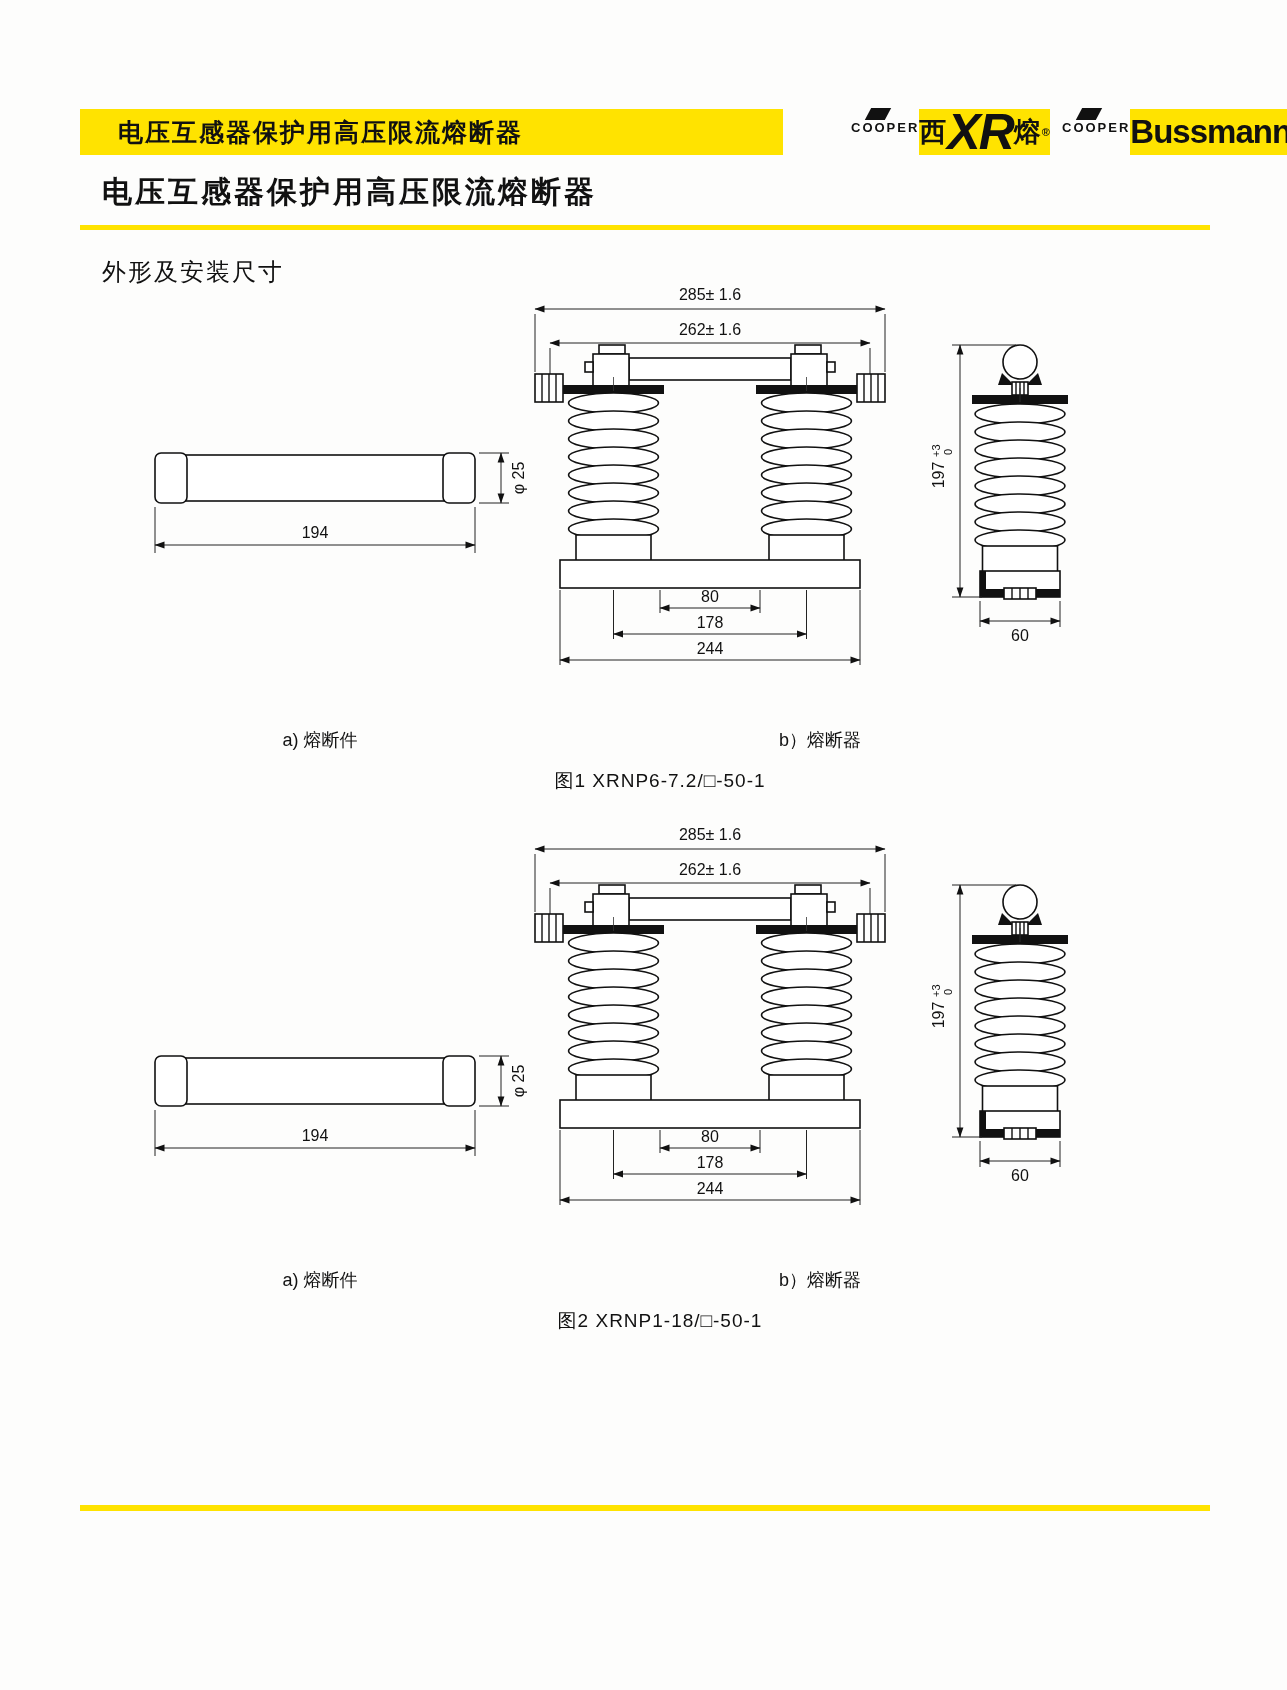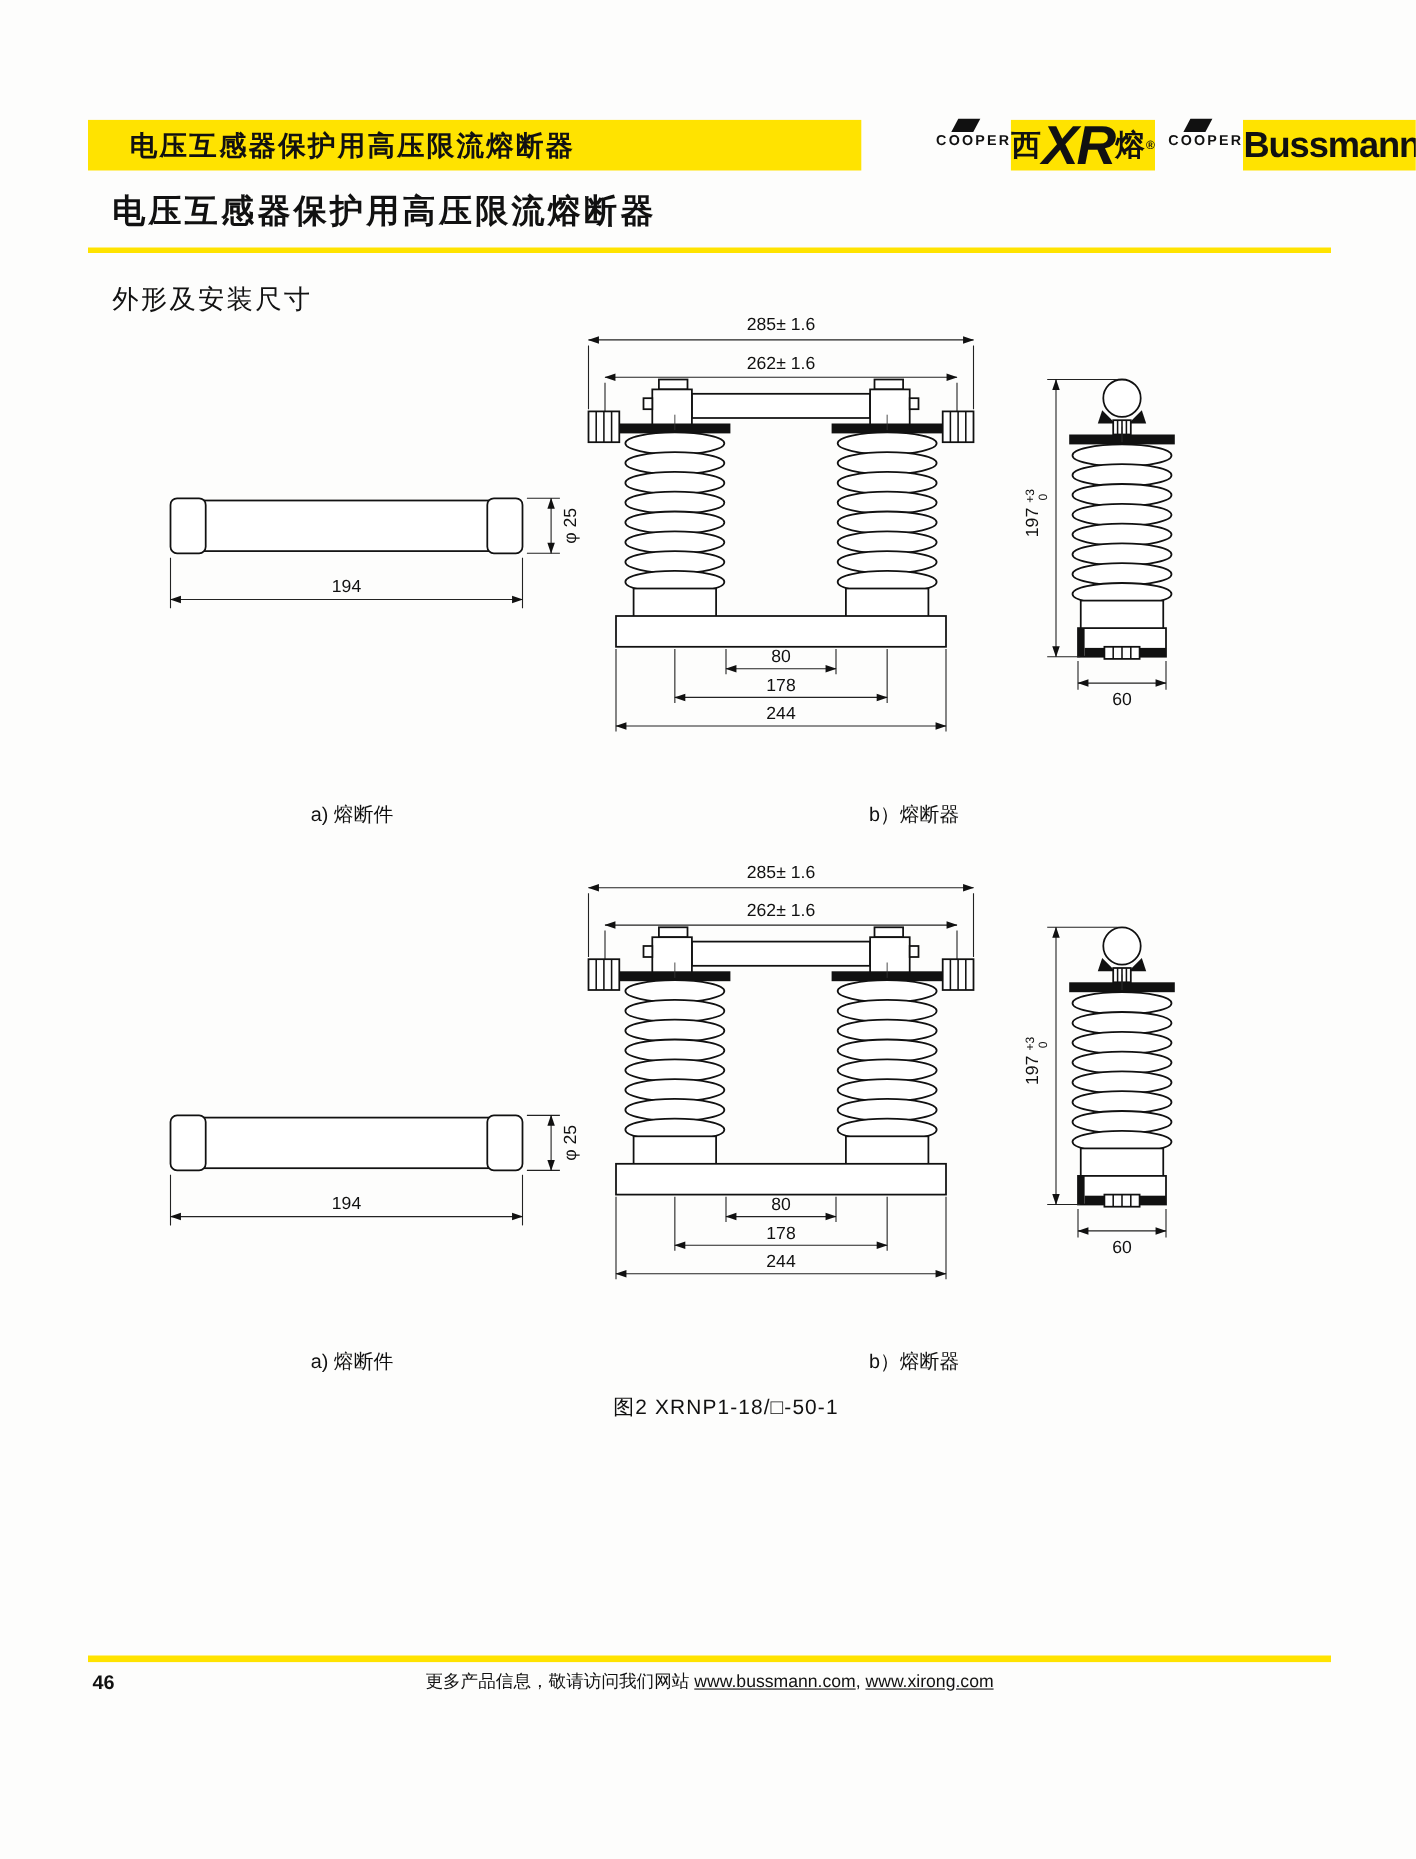--- a/index.html
+++ b/index.html
@@ -35,21 +35,21 @@
   .figure{margin-top:0;}
   .fig-svg{display:block;margin-left:55px;}
   .ln{fill:#fff;stroke:#111;stroke-width:1.6px;}
   .blk{fill:#111;stroke:none;}
   .dim{stroke:#222;stroke-width:1px;}
   .ext{stroke:#222;stroke-width:1px;}
   .cl{stroke:#333;stroke-width:0.8px;stroke-dasharray:14 4 3 4;}
   .hatch{stroke:#111;stroke-width:1.4px;}
   .dimtxt{font:16px "Liberation Sans","DejaVu Sans",sans-serif;fill:#111;}
   .toltxt{font:11px "Liberation Sans","DejaVu Sans",sans-serif;fill:#111;}
-  .cap-row{display:flex;margin-top:40px;font-size:18px;gap:11px;}
+  .cap-row{display:flex;margin-top:40px;font-size:18px;}
   .cap-a{width:200px;margin-left:140px;text-align:center;}
   .cap-b{width:200px;margin-left:300px;text-align:center;}
   .fig-caption{margin-top:16px;margin-left:300px;width:560px;text-align:center;font-size:19px;letter-spacing:1px;}
   .fig2{margin-top:34px;}
 
   
   .footer{position:absolute;left:0;right:0;top:1505px;}
   .footer-rule{height:6px;background:var(--yellow);}
   .footer-row{position:relative;margin-top:6px;height:26px;}
   .page-number{position:absolute;left:4px;top:2px;font-size:18px;font-weight:bold;}
@@ -222,37 +222,32 @@
 
   <div class="figure">
     <svg class="fig-svg" width="950" height="400" viewBox="0 0 950 400">
       <use href="#fuselink" x="20" y="165"></use>
       <use href="#fig-drawing"></use>
     </svg>
     <div class="cap-row">
       <div class="cap-a">a) 熔断件</div>
       <div class="cap-b">b）熔断器</div>
     </div>
+    <div class="fig-caption">图1 XRNP6-7.2/□-50-1</div>
   </div>
 
   <div class="figure fig2">
     <svg class="fig-svg" width="950" height="400" viewBox="0 0 950 400">
       <use href="#fuselink" x="20" y="228"></use>
       <use href="#fig-drawing"></use>
     </svg>
     <div class="cap-row">
       <div class="cap-a">a) 熔断件</div>
       <div class="cap-b">b）熔断器</div>
     </div>
     <div class="fig-caption">图2  XRNP1-18/□-50-1</div>
   </div>
 
   <div class="footer">
     <div class="footer-rule"></div>
-    <div class="footer-row">
-      <span class="page-number">46</span>
-      <span class="footer-text">
-        <span>更多产品信息，敬请访问我们网站 </span><a href="#" class="footer-link">www.bussmann.com</a><span>, </span><a href="#" class="footer-link">www.xirong.com</a>
-      </span>
-    </div>
   </div>
 
 </div>
 
 </body></html>

